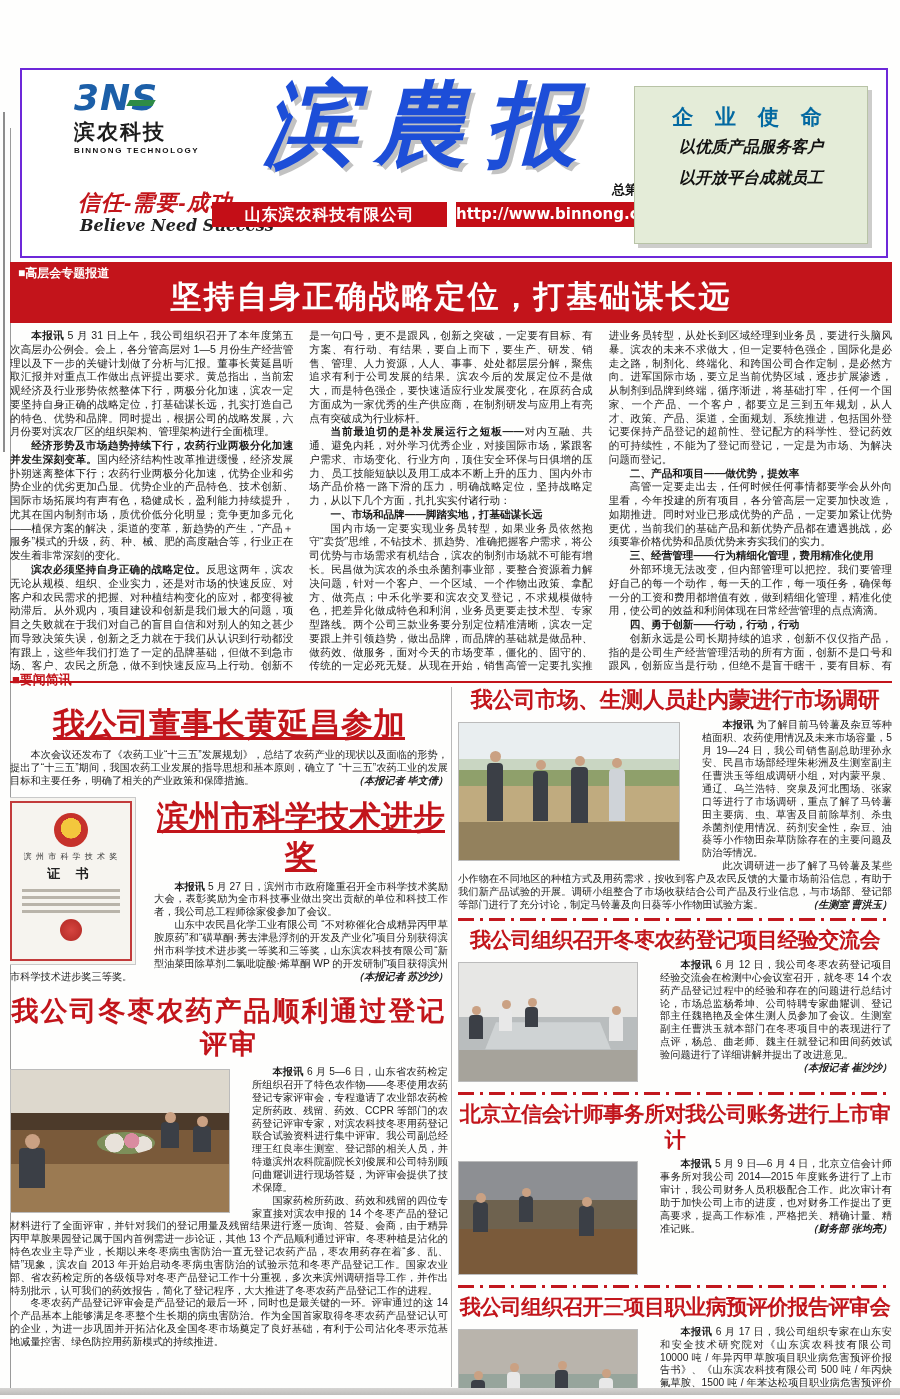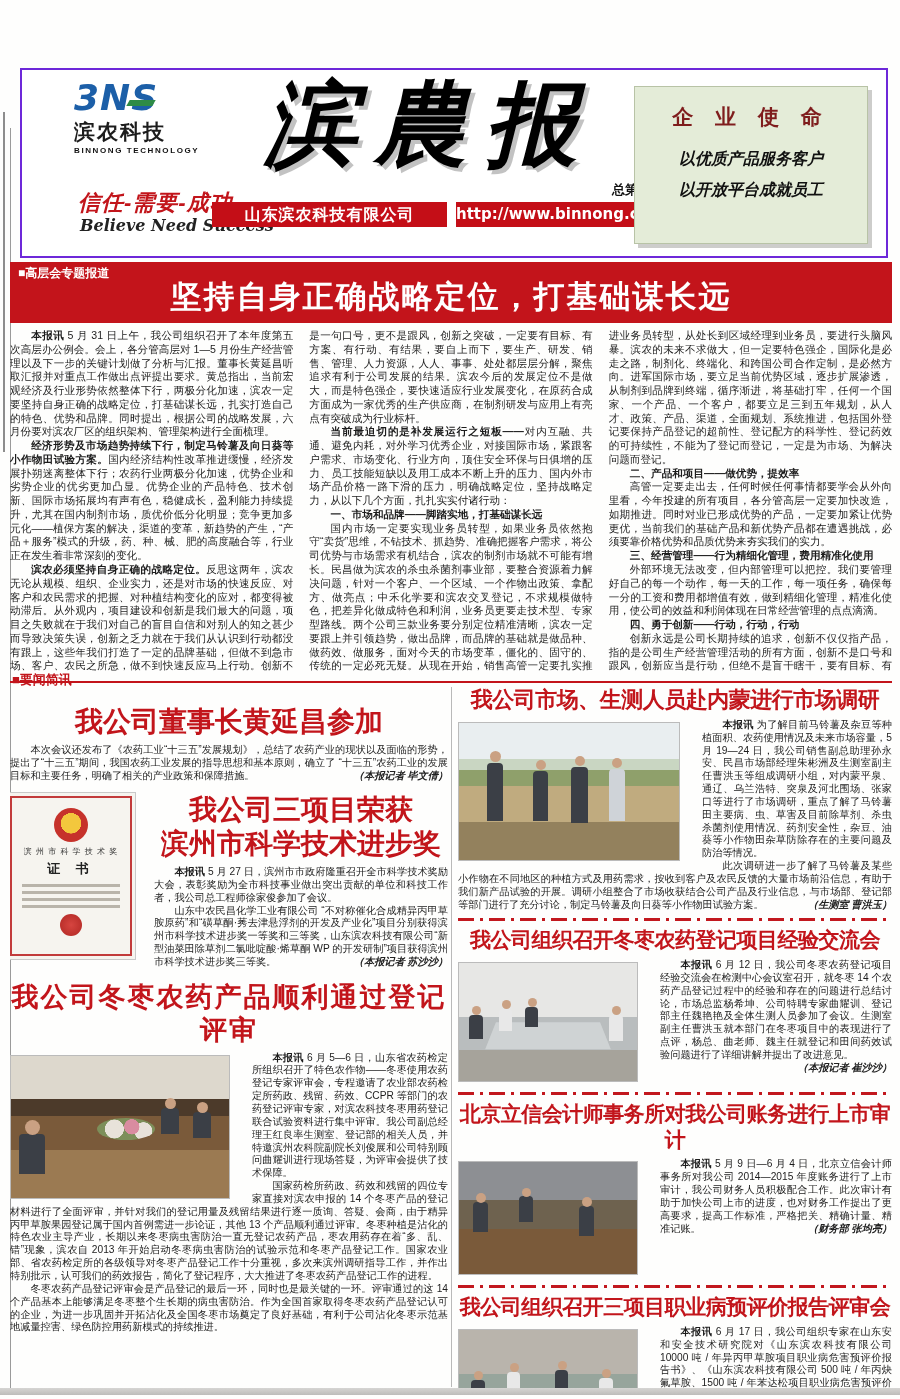--- a/index.html
+++ b/index.html
@@ -11,49 +11,49 @@
 
   
   .header-box{position:absolute;left:20px;top:68px;width:864px;height:186px;border:2px solid #6d28d9;background:#fff;}
   .logo-block{position:absolute;left:52px;top:10px;width:150px;}
   .logo-mark{font-family:"DejaVu Sans",sans-serif;font-weight:bold;font-style:italic;font-size:36px;color:#1c5fa8;letter-spacing:1px;line-height:1;}
   .logo-mark .swoosh{display:inline-block;width:26px;height:6px;background:#2e8b46;transform:skewX(-30deg);margin-left:-30px;margin-bottom:4px;}
   .logo-cn{font-size:21px;font-weight:bold;letter-spacing:2px;margin-top:2px;}
   .logo-en{font-size:8px;font-weight:bold;letter-spacing:1.6px;color:#111;}
   .slogan-cn{position:absolute;left:56px;top:118px;font-size:22px;font-weight:bold;font-style:italic;color:#c2151b;letter-spacing:1px;}
   .slogan-en{position:absolute;left:58px;top:146px;font-size:16px;font-style:italic;font-weight:bold;color:#222;font-family:"DejaVu Serif",serif;}
-  .masthead{position:absolute;left:188px;top:4px;width:440px;text-align:center;font-family:"DejaVu Serif",serif;font-weight:bold;font-style:italic;font-size:92px;line-height:1.1;color:#000000;letter-spacing:18px;text-shadow:4px 4px 0 rgba(120,120,120,.45);white-space:nowrap;}
+  .masthead{position:absolute;left:188px;top:4px;width:440px;text-align:center;font-family:"DejaVu Serif",serif;font-weight:bold;font-style:italic;font-size:92px;line-height:1.1;color:#1d4ed8;letter-spacing:18px;text-shadow:4px 4px 0 rgba(120,120,120,.45);white-space:nowrap;}
   .issue-no{position:absolute;left:590px;top:100px;font-weight:bold;color:#111;}
   .issue-no .sm{font-size:13px;} .issue-no .big{font-size:26px;font-family:"DejaVu Sans",sans-serif;}
   .red-bar{position:absolute;height:25px;background:#c40e17;color:#fff;font-weight:bold;text-align:center;line-height:25px;}
   .bar-company{left:190px;top:132px;width:235px;font-size:16px;letter-spacing:1px;}
   .bar-url{left:434px;top:132px;width:198px;font-size:15px;font-family:"DejaVu Sans",sans-serif;}
   .date-row{position:absolute;left:190px;top:163px;width:445px;font-size:15px;font-weight:bold;color:#111;}
   .date-row span{display:inline-block;margin-top:32px;}
   .dr-date{width:165px;} .dr-issue{width:95px;} .dr-note{letter-spacing:1px;}
   .mission-box{position:absolute;left:612px;top:16px;width:232px;height:156px;background:#e4ecd8;border:1px solid #b8c3a6;box-shadow:4px 4px 0 #cdcdcb;}
-  .mission-title{text-align:center;font-size:21px;font-weight:bold;letter-spacing:8px;margin-top:16px;color:#7f1d1d;}
-  .mission-lines{margin-top:12px;text-align:center;font-family:"Liberation Serif",serif;font-weight:bold;font-style:italic;font-size:16px;line-height:1.95;color:#111;}
+  .mission-title{text-align:center;font-size:21px;font-weight:bold;letter-spacing:8px;margin-top:16px;color:#0369a1;}
+  .mission-lines{text-align:center;font-family:"Liberation Serif",serif;font-weight:bold;font-style:italic;font-size:16px;line-height:1.95;color:#111;}
 
   
   .banner{position:absolute;left:10px;top:262px;width:882px;height:61px;background:#c3141b;color:#fff;}
   .banner-label{position:absolute;left:8px;top:3px;font-size:12px;font-weight:bold;}
   .banner-title{position:absolute;left:0;top:14px;width:100%;text-align:center;font-size:31px;font-weight:bold;font-family:"Liberation Serif",serif;letter-spacing:2px;}
   .lead-article{position:absolute;left:10px;top:329px;width:882px;height:350px;column-count:3;column-gap:16px;font-size:10.6px;line-height:1.3;text-align:justify;overflow:hidden;}
   .lead-article p{margin:0;text-indent:2em;}
   .lead-article strong{font-weight:bold;}
   .red-rule{position:absolute;left:10px;top:681px;width:882px;height:2px;background:#c3141b;}
   .section-label{position:absolute;left:12px;top:671px;font-size:13px;font-weight:bold;color:#c2151b;}
 
   
   .left-col{position:absolute;left:10px;top:705px;width:438px;height:682px;overflow:hidden;}
   .right-col{position:absolute;left:458px;top:687px;width:434px;height:702px;overflow:hidden;}
   .v-divider{position:absolute;left:451px;top:687px;width:1px;height:700px;background:#b9b9b9;}
   .art-title{color:#c2151b;font-weight:bold;text-align:center;font-family:"Liberation Serif",serif;line-height:1.22;}
-  .t24{font-size:28px;} .t26{font-size:27px;letter-spacing:2px;} .t22{font-size:22px;letter-spacing:-.5px;} .t21{font-size:21px;letter-spacing:-.5px;}
+  .t24{font-size:32px;text-decoration:underline;} .t26{font-size:27px;letter-spacing:2px;} .t22{font-size:22px;letter-spacing:-.5px;} .t21{font-size:21px;letter-spacing:-.5px;}
   .body-txt{font-size:10.2px;line-height:1.26;text-align:justify;margin-top:5px;}
   .body-txt p{margin:0;text-indent:2em;}
   .byline{float:right;font-family:"Liberation Serif",serif;font-weight:bold;font-style:italic;color:#222;}
   .dashdot{height:3px;margin:7px 0;background:repeating-linear-gradient(90deg,#c2181e 0 16px,transparent 16px 22px,#c2181e 22px 25px,transparent 25px 31px);}
   .clearfix::after{content:"";display:block;clear:both;}
 
   
   .ph{float:left;margin:3px 22px 3px 0;position:relative;overflow:hidden;background:#ccc;border:1px solid #bbb;}
   .person{position:absolute;background:#3b3f46;border-radius:4px 4px 0 0;}
   .head{position:absolute;background:#caa183;border-radius:50%;}
@@ -111,21 +111,21 @@
     </div>
   </div>
 
   <div class="banner">
     <div class="banner-label">■高层会专题报道</div>
     <div class="banner-title">坚持自身正确战略定位，打基础谋长远</div>
   </div>
 
   <div class="lead-article">
     <p><strong>本报讯</strong><span>  5 月 31 日上午，我公司组织召开了本年度第五次高层办公例会。会上，各分管高层对 1—5 月份生产经营管理以及下一步的关键计划做了分析与汇报。董事长黄延昌听取汇报并对重点工作做出点评提出要求。黄总指出，当前宏观经济及行业形势依然整体下行，两极分化加速，滨农一定要坚持自身正确的战略定位，打基础谋长远，扎实打造自己的特色、优势和品牌。同时提出，根据公司的战略发展，六月份要对滨农厂区的组织架构、管理架构进行全面梳理。</span></p>
-    <p><strong>经济形势及市场趋势持续下行，制定马铃薯及向日葵等小作物田试验方案。</strong><span>国内经济结构性改革推进缓慢，经济发展扑朔迷离整体下行；农药行业两极分化加速，优势企业和劣势企业的优劣更加凸显。优势企业的产品特色、技术创新、国际市场拓展均有声有色，稳健成长，盈利能力持续提升，尤其在国内制剂市场，质优价低分化明显；竞争更加多元化——植保方案的解决，渠道的变革，新趋势的产生，“产品＋服务”模式的升级，药、种、械、肥的高度融合等，行业正在发生着非常深刻的变化。</span></p>
+    <p><strong>经济形势及市场趋势持续下行，农药行业两极分化加速并发生深刻变革。</strong><span>国内经济结构性改革推进缓慢，经济发展扑朔迷离整体下行；农药行业两极分化加速，优势企业和劣势企业的优劣更加凸显。优势企业的产品特色、技术创新、国际市场拓展均有声有色，稳健成长，盈利能力持续提升，尤其在国内制剂市场，质优价低分化明显；竞争更加多元化——植保方案的解决，渠道的变革，新趋势的产生，“产品＋服务”模式的升级，药、种、械、肥的高度融合等，行业正在发生着非常深刻的变化。</span></p>
     <p><strong>滨农必须坚持自身正确的战略定位。</strong><span>反思这两年，滨农无论从规模、组织、企业实力，还是对市场的快速反应、对客户和农民需求的把握、对种植结构变化的应对，都变得被动滞后。从外观内，项目建设和创新是我们最大的问题，项目之失败就在于我们对自己的盲目自信和对别人的知之甚少而导致决策失误，创新之乏力就在于我们从认识到行动都没有跟上，这些年我们打造了一定的品牌基础，但做不到急市场、客户、农民之所急，做不到快速反应马上行动。创新不是一句口号，更不是跟风，创新之突破，一定要有目标、有方案、有行动、有结果，要自上而下，要生产、研发、销售、管理、人力资源，人人、事事、处处都层层分解，聚焦追求有利于公司发展的结果。滨农今后的发展定位不是做大，而是特色强企，要快速适应行业发展变化，在原药合成方面成为一家优秀的生产供应商，在制剂研发与应用上有亮点有突破成为行业标杆。</span></p>
     <p><strong>当前最迫切的是补发展运行之短板——</strong><span>对内互融、共通、避免内耗，对外学习优秀企业，对接国际市场，紧跟客户需求、市场变化、行业方向，顶住安全环保与日俱增的压力、员工技能短缺以及用工成本不断上升的压力、国内外市场产品价格一路下滑的压力，明确战略定位，坚持战略定力，从以下几个方面，扎扎实实付诸行动：</span></p>
     <p><strong>一、市场和品牌——脚踏实地，打基础谋长远</strong><span></span></p>
     <p><strong></strong><span>国内市场一定要实现业务员转型，如果业务员依然抱守“卖货”思维，不钻技术、抓趋势、准确把握客户需求，将公司优势与市场需求有机结合，滨农的制剂市场就不可能有增长。民昌做为滨农的杀虫杀菌剂事业部，要整合资源着力解决问题，针对一个客户、一个区域、一个作物出政策、拿配方、做亮点；中禾化学要和滨农交叉登记，不求规模做特色，把差异化做成特色和利润，业务员更要走技术型、专家型路线。两个公司三款业务要分别定位精准清晰，滨农一定要跟上并引领趋势，做出品牌，而品牌的基础就是做品种、做药效、做服务，面对今天的市场变革，僵化的、固守的、传统的一定必死无疑。从现在开始，销售高管一定要扎实推进业务员转型，从处长到区域经理到业务员，要进行头脑风暴。滨农的未来不求做大，但一定要特色强企，国际化是必走之路，制剂化、终端化、和跨国公司合作定制，是必然方向。进军国际市场，要立足当前优势区域，逐步扩展渗透，从制剂到品牌到终端，循序渐进，将基础打牢，任何一个国家、一个产品、一个客户，都要立足三到五年规划，从人才、政策、产品、渠道，全面规划、系统推进，包括国外登记要保持产品登记的超前性、登记配方的科学性、登记药效的可持续性，不能为了登记而登记，一定是为市场、为解决问题而登记。</span></p>
     <p><strong>二、产品和项目——做优势，提效率</strong><span></span></p>
     <p><strong></strong><span>高管一定要走出去，任何时候任何事情都要学会从外向里看，今年投建的所有项目，各分管高层一定要加快改造，如期推进。同时对业已形成优势的产品，一定要加紧让优势更优，当前我们的基础产品和新优势产品都在遭遇挑战，必须要靠价格优势和品质优势来夯实我们的实力。</span></p>
     <p><strong>三、经营管理——行为精细化管理，费用精准化使用</strong><span></span></p>
     <p><strong></strong><span>外部环境无法改变，但内部管理可以把控。我们要管理好自己的每一个动作，每一天的工作，每一项任务，确保每一分的工资和费用都增值有效，做到精细化管理，精准化使用，使公司的效益和利润体现在日常经营管理的点点滴滴。</span></p>
     <p><strong>四、勇于创新——行动，行动，行动</strong><span></span></p>
     <p class="clearfix"><strong></strong><span>创新永远是公司长期持续的追求，创新不仅仅指产品，指的是公司生产经营管理活动的所有方面，创新不是口号和跟风，创新应当是行动，但绝不是盲干瞎干，要有目标、有方案、有预判的结果，如果有差异，要不断校正和调整，要学会管理创新并勇于创新。创新是决定我们在这个行业中能不能脱颖而出的唯一要诀，别人低价我们跟风非死不可，但如果我们想高价，就得给客户一个接受的理由。</span></p>
@@ -149,21 +149,20 @@
         <div class="cert-title">滨 州 市 科 学 技 术 奖</div>
         <div class="cert-zs">证  书</div>
         <div class="cert-lines">
             <div></div>
             <div></div>
             <div></div>
             <div></div>
           </div>
         <div class="cert-seal"></div>
       </div>
-      <div class="art-title t24">我公司三项目荣获</div>
       <div class="art-title t24">滨州市科学技术进步奖</div>
       <div class="body-txt">
         <p><strong>本报讯</strong><span>  5 月 27 日，滨州市市政府隆重召开全市科学技术奖励大会，表彰奖励为全市科技事业做出突出贡献的单位和科技工作者，我公司总工程师徐家俊参加了会议。</span></p>
         <p><strong></strong><span>山东中农民昌化学工业有限公司 “不对称催化合成精异丙甲草胺原药”和“磺草酮·莠去津悬浮剂的开发及产业化”项目分别获得滨州市科学技术进步奖一等奖和三等奖，山东滨农科技有限公司“新型油菜田除草剂二氯吡啶酸·烯草酮 WP 的开发研制”项目获得滨州市科学技术进步奖三等奖。</span><span class="byline">（本报记者  苏沙沙）</span></p>
       </div>
     </div>
 
     <div style="margin-top:12px;" class="clearfix">
       <div class="art-title t26">我公司冬枣农药产品顺利通过登记评审</div>
       <div class="body-txt clearfix">

